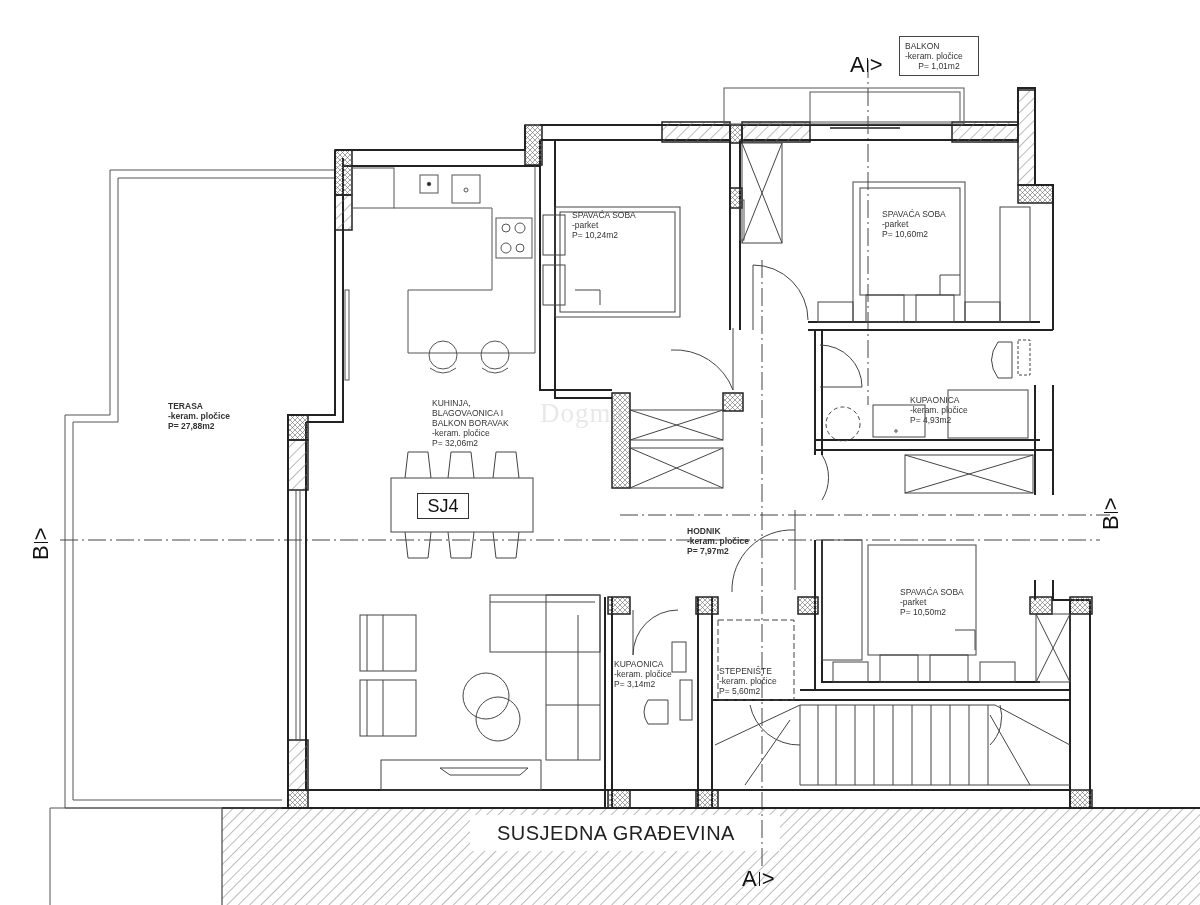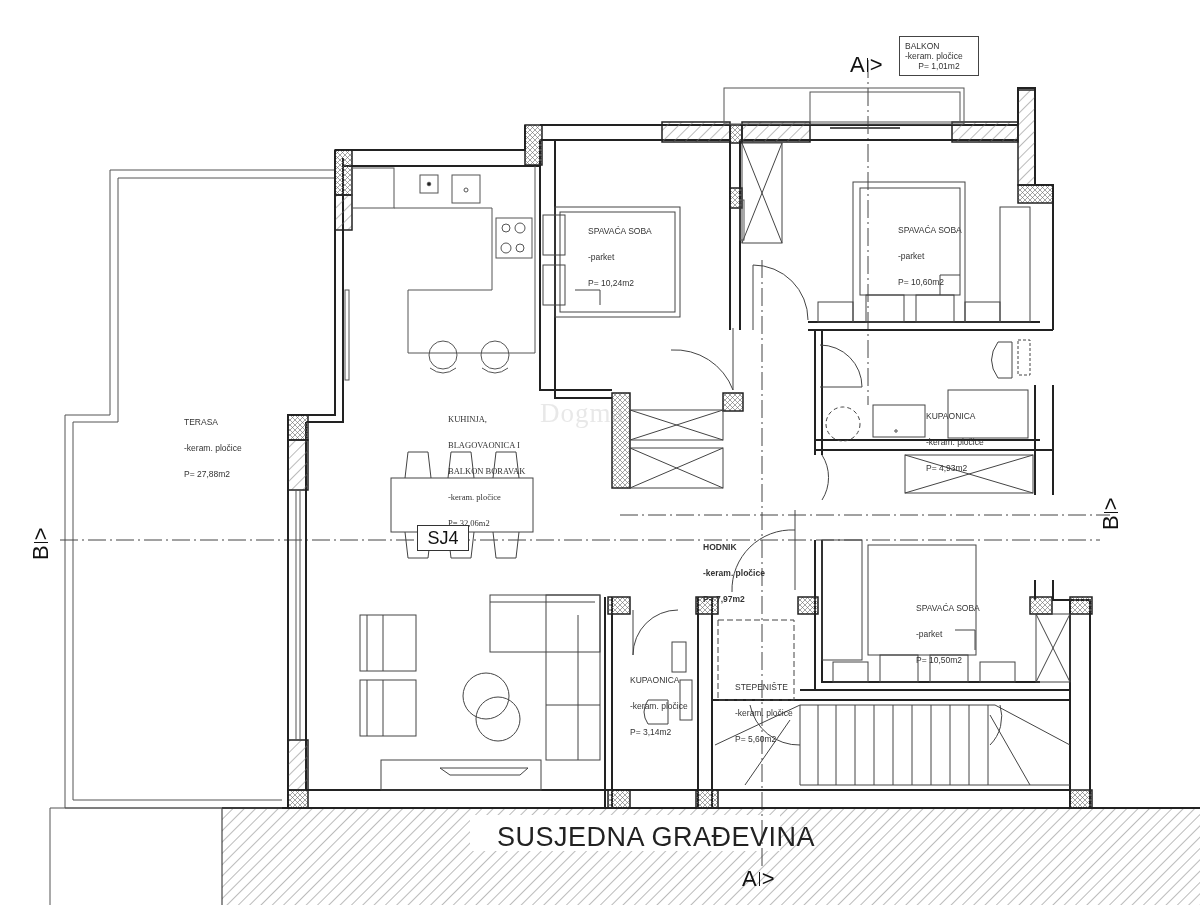--- a/index.html
+++ b/index.html
@@ -1,24 +1,24 @@
 <!DOCTYPE html>
 <html><head>
 <meta charset="utf-8">
 <style>
   html, body { margin: 0; padding: 0; background: #ffffff; }
   body { width: 1200px; height: 905px; overflow: hidden; position: relative; font-family: "Liberation Sans", sans-serif; }
   #plan { position: absolute; left: 0; top: 0; width: 1200px; height: 905px; }
   .lbl { position: absolute; font-family: "Liberation Sans", sans-serif; font-size: 8.5px; line-height: 10px; color: #333333; white-space: nowrap; }
-  .lbl div { margin: 16px; }
+  .lbl div { margin: 0; }
   .big { position: absolute; font-family: "Liberation Sans", sans-serif; color: #222; }
   .sect { position: absolute; font-family: "Liberation Sans", sans-serif; font-size: 22px; color: #111; display: flex; align-items: center; gap: 2px; }
   .sect .arrow { font-size: 22px; }
   .sect .tick { width: 1px; height: 14px; background: #111; display: inline-block; }
-  .unit-tag { position: absolute; left: 417px; top: 493px; width: 50px; height: 24px; border: 1px solid #333; display: flex; align-items: center; justify-content: center; font-size: 18px; color: #111; background: #fff; margin-top: 32px; }
+  .unit-tag { position: absolute; left: 417px; top: 493px; width: 50px; height: 24px; border: 1px solid #333; display: flex; align-items: center; justify-content: center; font-size: 18px; color: #111; background: #fff; }
   .balkon-box { position: absolute; left: 899px; top: 36px; width: 80px; height: 40px; border: 1px solid #444; padding: 4px 5px; box-sizing: border-box; }
   .watermark { position: absolute; left: 540px; top: 398px; font-family: "Liberation Serif", serif; font-size: 27px; color: rgba(190,190,190,0.35); letter-spacing: 1px; }
 </style>
 </head>
 <body>
 
 <svg id="plan" viewBox="0 0 1200 905" xmlns="http://www.w3.org/2000/svg">
   <defs>
     <pattern id="hatch" patternUnits="userSpaceOnUse" width="8" height="8" patternTransform="rotate(45)">
       <line x1="0" y1="0" x2="0" y2="8" stroke="#777" stroke-width="1"></line>
@@ -292,27 +292,27 @@
   <div>-parket</div>
   <div>P= 10,24m2</div>
 </div>
 
 <div class="lbl" style="left:882px; top:209px;">
   <div>SPAVAĆA SOBA</div>
   <div>-parket</div>
   <div>P= 10,60m2</div>
 </div>
 
-<div class="lbl" style="left:168px; top:401px;">
+<div class="lbl" style="left:168px; top:401px;font-weight:bold;">
   <div>TERASA</div>
   <div>-keram. pločice</div>
   <div>P= 27,88m2</div>
 </div>
 
-<div class="lbl" style="left:432px; top:398px;font-family:Liberation Serif, serif;">
+<div class="lbl" style="left:432px; top:398px;">
   <div>KUHINJA,</div>
   <div>BLAGOVAONICA I</div>
   <div>BALKON BORAVAK</div>
   <div>-keram. pločice</div>
   <div>P= 32,06m2</div>
 </div>
 
 <div class="lbl" style="left:910px; top:395px;">
   <div>KUPAONICA</div>
   <div>-keram. pločice</div>
@@ -338,21 +338,21 @@
 </div>
 
 <div class="lbl" style="left:719px; top:666px;">
   <div>STEPENIŠTE</div>
   <div>-keram. pločice</div>
   <div>P= 5,60m2</div>
 </div>
 
 <div class="unit-tag">SJ4</div>
 
-<div class="big" style="left:497px; top:822px; font-size:27px; letter-spacing:0.5px;">SUSJEDNA GRAĐEVINA</div>
+<div class="big" style="left:497px; top:822px; font-size:20px; letter-spacing:0.5px;">SUSJEDNA GRAĐEVINA</div>
 
 <div class="watermark">Dogma</div>
 
 <div class="sect" style="left:850px; top:52px;">
   <span>A</span>
   <span class="tick"></span>
   <span class="arrow">&gt;</span>
 </div>
 
 <div class="sect" style="left:742px; top:866px;">

